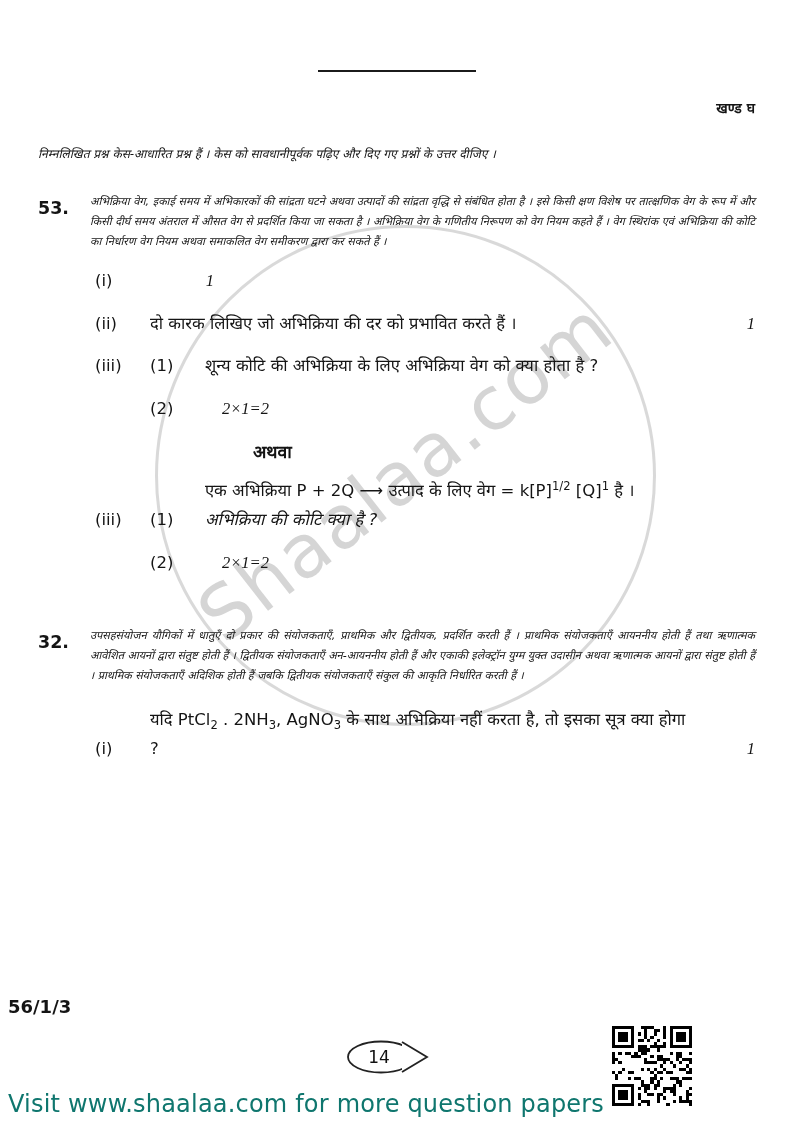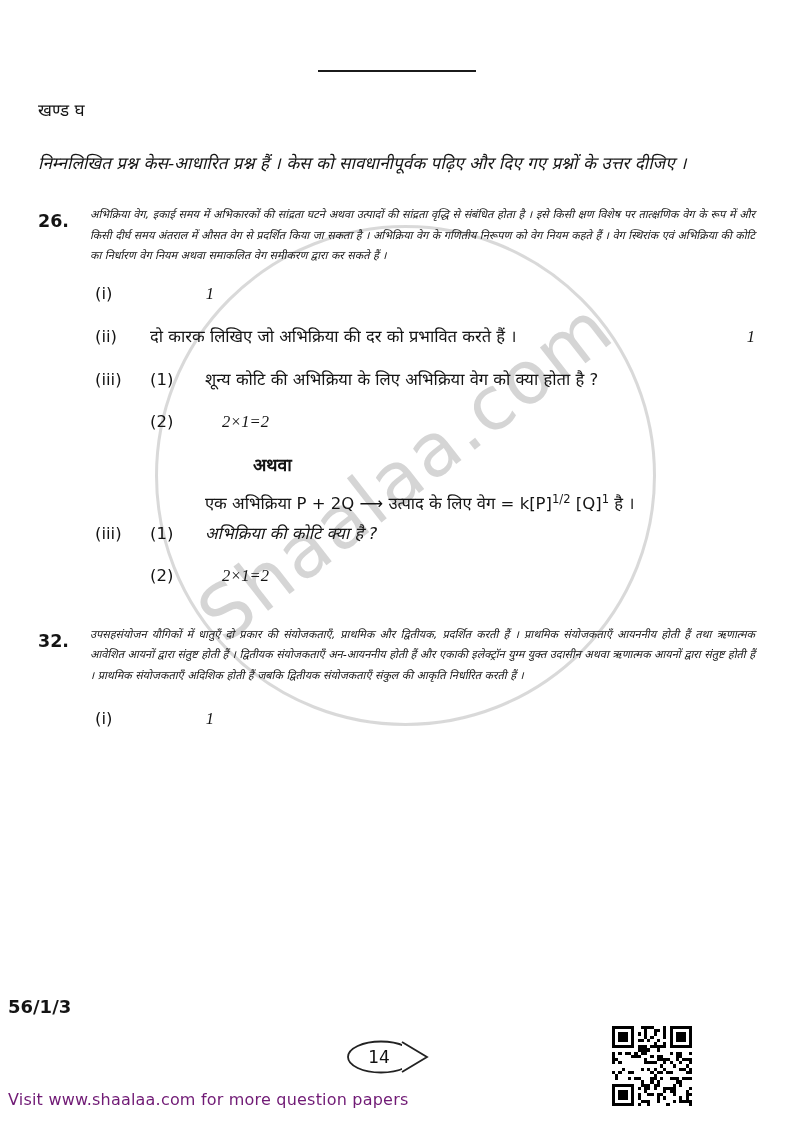--- a/index.html
+++ b/index.html
@@ -15,23 +15,23 @@
     position:absolute;left:155px;top:225px;width:495px;height:495px;
     border:3px solid rgba(145,145,145,0.35);border-radius:50%;
   }
   .wm-text{
     position:absolute;left:85px;top:428px;width:640px;text-align:center;
     font-size:74px;letter-spacing:2px;color:rgba(135,135,135,0.35);
     transform:rotate(-38deg);transform-origin:center;white-space:nowrap;
   }
   
   .top-rule{width:158px;border-top:2px solid #1b1b1b;margin:70px auto 0;}
-  .section-heading{text-align:left;font-weight:normal;font-size:17px;margin:26px 0 26px;}
+  .section-heading{text-align:right;font-weight:bold;font-size:14px;margin:26px 0 26px;}
   .intro{
-    font-style:italic;font-size:17px;line-height:1.9;text-align:justify;
+    font-style:italic;font-size:12px;line-height:1.9;text-align:justify;
     margin:0 0 26px 0;
   }
   
   .question{display:flex;margin-top:20px;}
   .q-num{flex:none;width:52px;font-weight:bold;font-size:17.5px;line-height:1.85;}
   .q-body{flex:1;font-size:11px;line-height:1.85;text-align:justify;font-style:italic;}
   .parts{margin-left:57px;margin-top:6px;}
   .part-row{display:flex;align-items:flex-end;margin-top:13px;font-size:16.5px;line-height:1.8;}
   .part-label{flex:none;width:55px;}
   .sub-label{flex:none;width:55px;}
@@ -42,41 +42,41 @@
   }
   .or-label{font-weight:bold;font-size:17.5px;margin:15px 0 0 158px;}
   .block{display:block;font-style:italic;}
   sup,sub{font-size:70%;line-height:0;}
   
   .paper-code{position:absolute;left:8px;top:996px;font-weight:bold;font-size:18px;z-index:2;}
   .page-badge{position:absolute;left:345px;top:1038px;z-index:2;}
   .qr{position:absolute;left:612px;top:1026px;z-index:2;line-height:0;}
   .site-line{
     position:absolute;left:8px;top:1090px;z-index:2;
-    font-size:16px;color:#701a75;letter-spacing:0.2px;
+    font-size:24px;color:#0f766e;letter-spacing:0.2px;
   }
 </style>
 </head>
 <body>
 
 <div class="page">
 
   <div class="watermark">
     <div class="wm-circle"></div>
     <div class="wm-text">Shaalaa.com</div>
   </div>
 
   <div class="content">
 
     <div class="top-rule"></div>
     <div class="section-heading">खण्ड घ</div>
     <p class="intro">निम्नलिखित प्रश्न केस-आधारित प्रश्न हैं । केस को सावधानीपूर्वक पढ़िए और दिए गए प्रश्नों के उत्तर दीजिए ।</p>
 
     <div class="question">
-      <div class="q-num">26.</div>
+      <div class="q-num">53.</div>
       <div class="q-body">अभिक्रिया वेग, इकाई समय में अभिकारकों की सांद्रता घटने अथवा उत्पादों की सांद्रता वृद्धि से संबंधित होता है । इसे किसी क्षण विशेष पर तात्क्षणिक वेग के रूप में और किसी दीर्घ समय अंतराल में औसत वेग से प्रदर्शित किया जा सकता है । अभिक्रिया वेग के गणितीय निरूपण को वेग नियम कहते हैं । वेग स्थिरांक एवं अभिक्रिया की कोटि का निर्धारण वेग नियम अथवा समाकलित वेग समीकरण द्वारा कर सकते हैं ।</div>
     </div>
 
     <div class="parts">
 
       <div class="part-row">
         <span class="part-label">(i)</span>
         <span class="part-mark">1</span>
       </div>
 
@@ -106,28 +106,29 @@
         <span class="part-text"><span>एक अभिक्रिया P + 2Q ⟶ उत्पाद के लिए वेग = k[P]</span><sup>1/2</sup><span> [Q]</span><sup>1</sup><span> है ।</span><span class="block">अभिक्रिया की कोटि क्या है ?</span></span>
       </div>
 
       <div class="part-row">
         <span class="part-label"></span>
         <span class="sub-label">(2)</span>
         <span class="part-mark">2×1=2</span>
       </div>
     </div>
 
-    <div class="question" style="margin-top:34px;">
+    <div class="question" style="margin-top:48px;">
       <div class="q-num">32.</div>
       <div class="q-body">उपसहसंयोजन यौगिकों में धातुएँ दो प्रकार की संयोजकताएँ, प्राथमिक और द्वितीयक, प्रदर्शित करती हैं । प्राथमिक संयोजकताएँ आयननीय होती हैं तथा ऋणात्मक आवेशित आयनों द्वारा संतुष्ट होती हैं । द्वितीयक संयोजकताएँ अन-आयननीय होती हैं और एकाकी इलेक्ट्रॉन युग्म युक्त उदासीन अथवा ऋणात्मक आयनों द्वारा संतुष्ट होती हैं । प्राथमिक संयोजकताएँ अदिशिक होती हैं जबकि द्वितीयक संयोजकताएँ संकुल की आकृति निर्धारित करती हैं ।</div>
     </div>
 
     <div class="parts">
       <div class="part-row" style="margin-top:18px;">
         <span class="part-label">(i)</span>
+        <span class="part-text"><span>यदि PtCl</span><sub>2</sub><span> . 2NH</span><sub>3</sub><span>, AgNO</span><sub>3</sub><span> के साथ अभिक्रिया नहीं करता है, तो इसका सूत्र क्या होगा ?</span></span>
         <span class="part-mark">1</span>
       </div>
     </div>
 
   </div>
 
   <div class="paper-code">56/1/3</div>
 
   <div class="page-badge">
     <svg width="86" height="38" viewBox="0 0 86 38">

